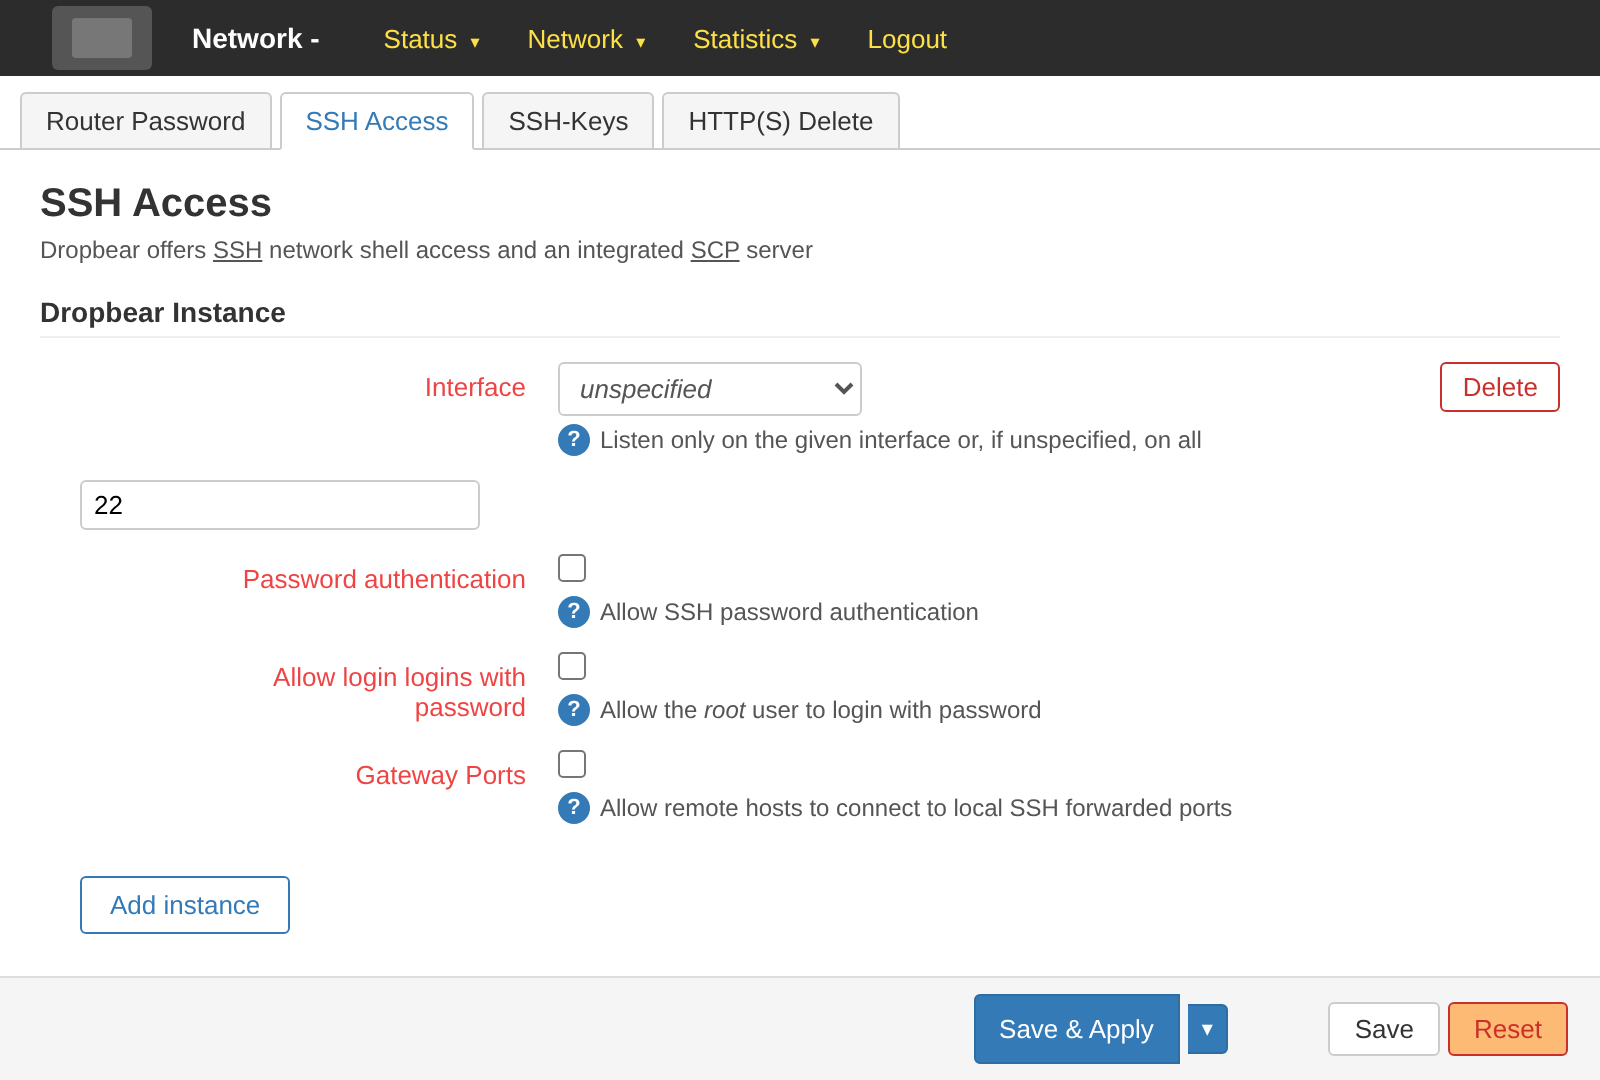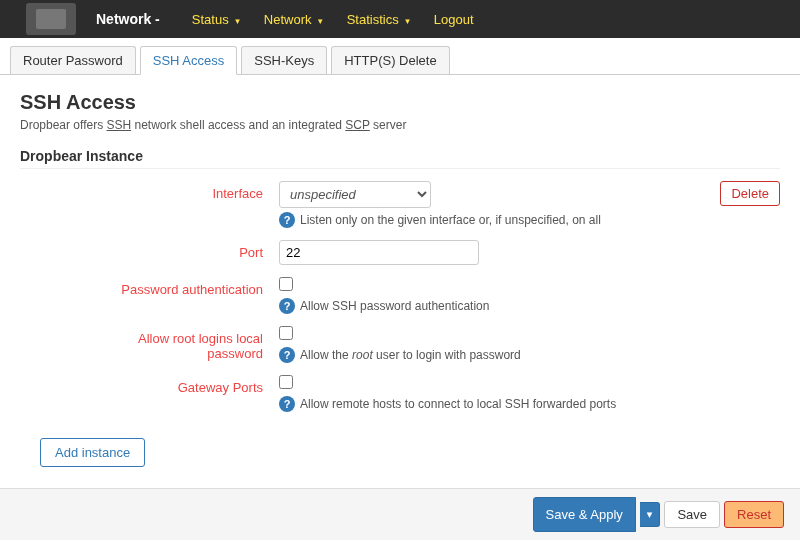--- a/index.html
+++ b/index.html
@@ -230,20 +230,21 @@
       font-size: 11px;
     }
     .btn-save {
       background: #fff;
       color: #333;
       border: 1px solid #ccc;
       padding: 5px 12px;
       cursor: pointer;
       border-radius: 3px;
       font-size: 13px;
+      margin-left: 46px;
     }
     .btn-reset {
       background: #fdba74;
       color: #c9302c;
       border: 1px solid #c9302c;
       padding: 5px 12px;
       cursor: pointer;
       border-radius: 3px;
       font-size: 13px;
     }
@@ -298,39 +299,38 @@
           <option>unspecified</option>
         </select>
         <div class="form-help">
           <span class="help-icon">?</span>
           <span>Listen only on the given interface or, if unspecified, on all</span>
         </div>
       </div>
     </div>
 
     <div class="form-row">
-      <div class="form-label">Port</div>
       <div class="form-control-wrapper">
         <input type="text" class="form-input" value="22" style="">
       </div>
     </div>
 
     <div class="form-row">
       <div class="form-label">Password authentication</div>
       <div class="form-control-wrapper">
         <input type="checkbox" style="">
         <div class="form-help">
           <span class="help-icon">?</span>
           <span>Allow <span class="underline">SSH</span> password authentication</span>
         </div>
       </div>
     </div>
 
     <div class="form-row">
-      <div class="form-label">Allow root logins local password</div>
+      <div class="form-label">Allow login logins with password</div>
       <div class="form-control-wrapper">
         <input type="checkbox" style="">
         <div class="form-help">
           <span class="help-icon">?</span>
           <span>Allow the <em>root</em> user to login with password</span>
         </div>
       </div>
     </div>
 
     <div class="form-row">

